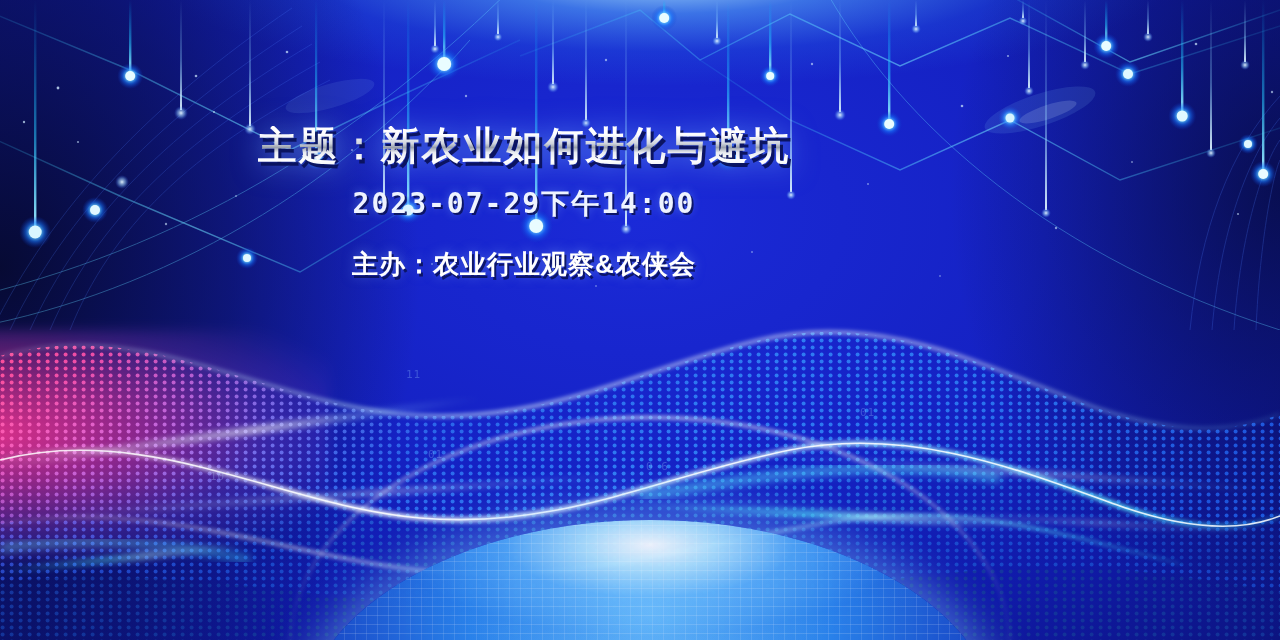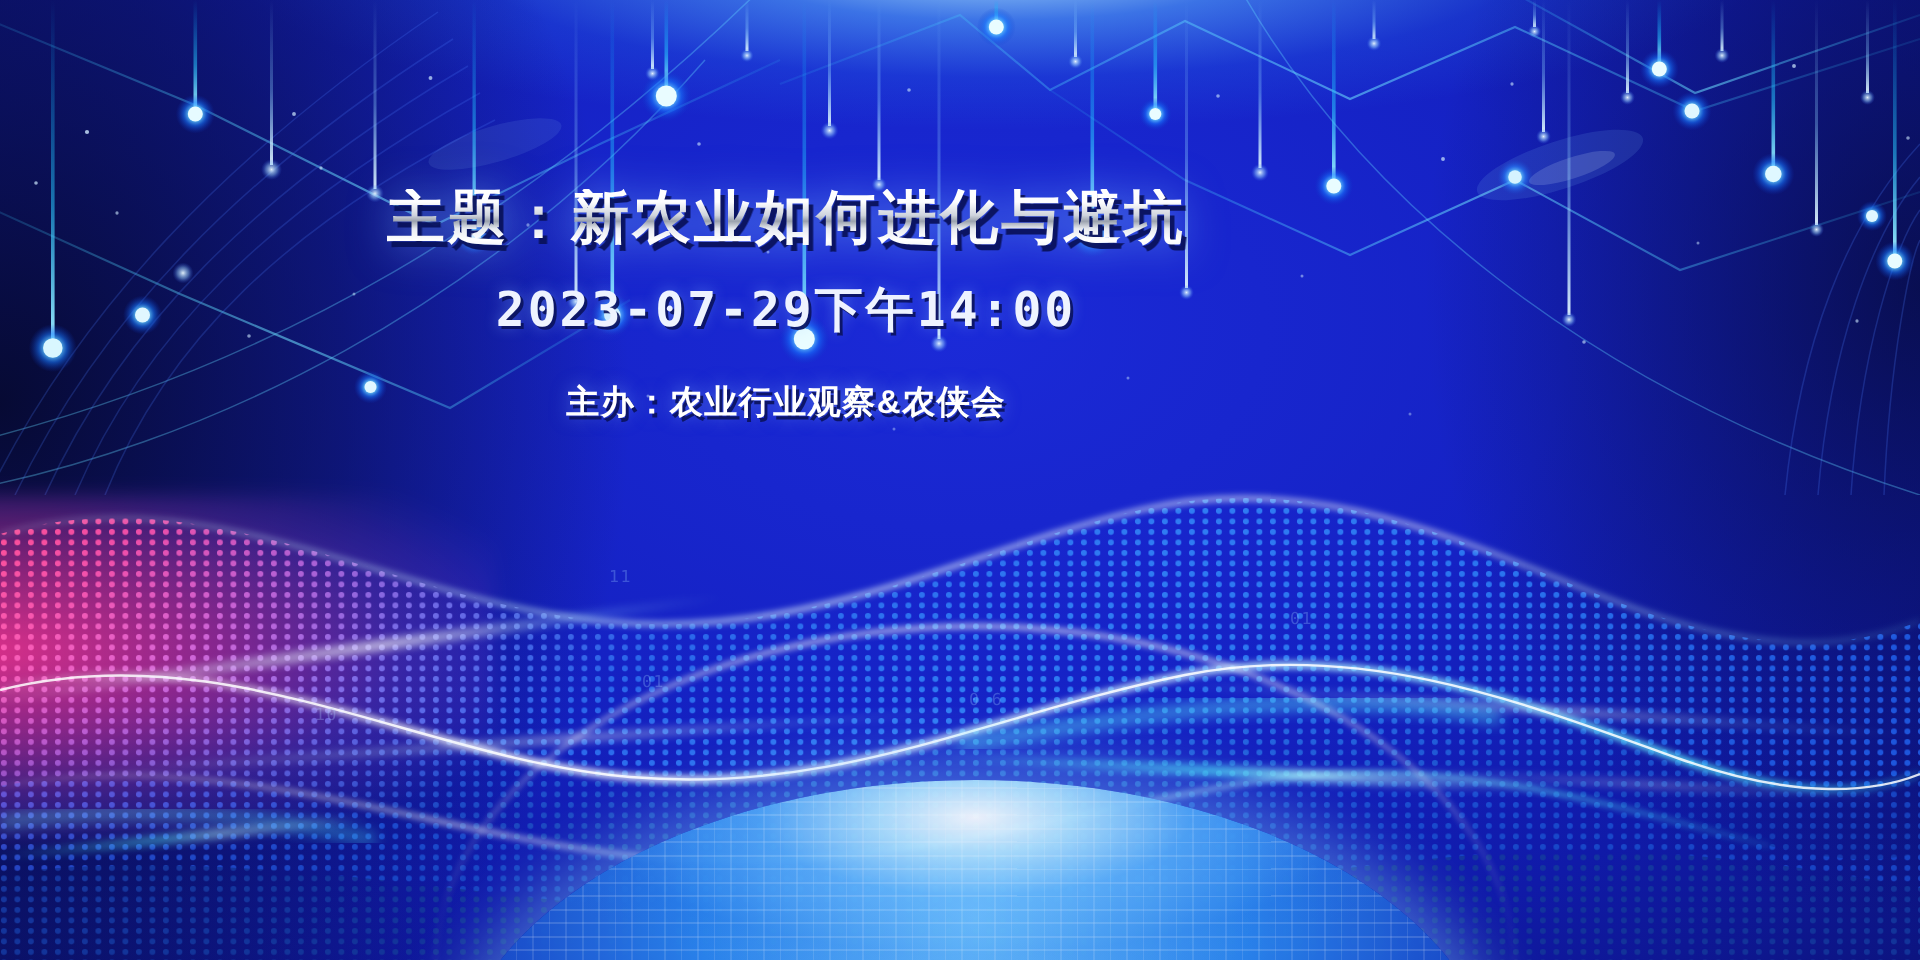--- a/index.html
+++ b/index.html
@@ -137,31 +137,31 @@
     margin-top:22px;
     font-size:27px;
     font-weight:bold;
     letter-spacing:1px;
     color:#ffffff;
     text-shadow:2px 3px 0 rgba(10,18,92,0.9), 0 0 12px rgba(140,195,255,0.55);
   }
 
   .line-date{
     margin-top:20px;
-    font-size:32px;
+    font-size:28px;
     font-weight:bold;
     letter-spacing:2px;
     color:#eef3ff;
     font-family:"DejaVu Sans Mono","Liberation Mono",monospace;
     text-shadow:2px 2px 0 rgba(10,18,92,0.9), 0 0 10px rgba(140,195,255,0.45);
   }
 
   .line-host{
     margin-top:24px;
-    font-size:22px;
+    font-size:26px;
     font-weight:bold;
     letter-spacing:1px;
     color:#ffffff;
     text-shadow:2px 3px 0 rgba(10,18,92,0.9), 0 0 12px rgba(150,200,255,0.5);
   }
 
   
   .glyph{
     position:absolute;
     color:rgba(150,200,255,0.30);
@@ -433,21 +433,21 @@
       <path d="M 0 214 C 160 186 300 252 440 262 C 590 272 700 234 830 212
                C 960 190 1070 226 1180 254" fill="none" stroke="url(#crestW)" stroke-width="2.6" filter="url(#soft)" opacity="0.8"></path>
 
       <path d="M 640 186 C 760 166 880 146 1000 168" fill="none" stroke="#5ff7ff" stroke-width="6" filter="url(#soft2)" opacity="0.75"></path>
       <path d="M 0 238 C 90 226 170 232 250 250" fill="none" stroke="#4ff2ff" stroke-width="5" filter="url(#soft2)" opacity="0.6"></path>
     </svg>
 
     <span class="glyph" style="left:210px; top:160px;">10</span>
     <span class="glyph" style="left:428px; top:138px;">01</span>
     <span class="glyph" style="left:646px; top:150px;">0 6</span>
-    <span class="glyph" style="left:406px; top:68px;">11</span>
+    <span class="glyph" style="left:406px; top:58px;">11</span>
     <span class="glyph" style="left:860px; top:96px;">01</span>
   </div>
 
   <div class="streak s1"></div>
   <div class="streak s2"></div>
   <div class="streak s3"></div>
   <div class="streak s4"></div>
   <div class="streak cyan c1"></div>
   <div class="streak cyan c2"></div>
 

